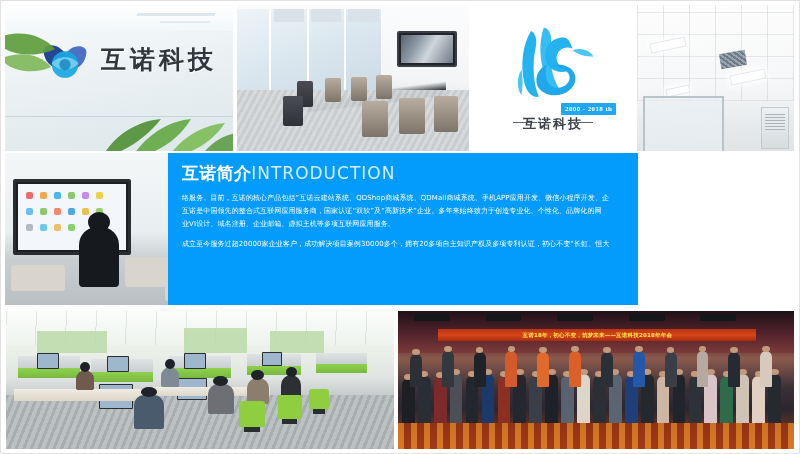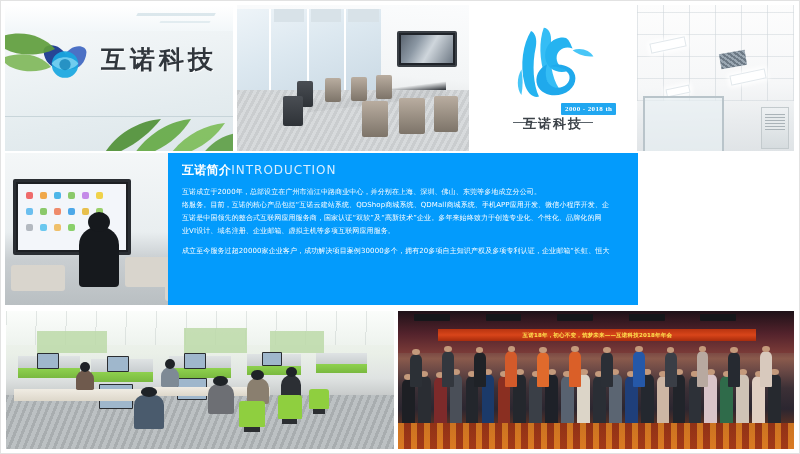--- a/index.html
+++ b/index.html
@@ -271,21 +271,21 @@
   
   
   #intro-panel{
     position:absolute;left:167px;top:152px;width:470px;height:152px;
     background:#039bfc;
     box-sizing:border-box;
     padding:11px 14px 8px 14px;
     color:#ffffff;
   }
   #intro-title{
-    font-size:12px;font-weight:700;line-height:1.1;
+    font-size:17px;font-weight:700;line-height:1.1;
     letter-spacing:.3px;margin:0 0 9px 0;white-space:nowrap;
     font-family:"DejaVu Sans",sans-serif;
   }
   #intro-title .cn{color:#ffffff;}
   #intro-title .en{color:#d8eeff;font-weight:400;letter-spacing:1px;}
   .intro-p{
     margin:0;font-size:7px;line-height:13px;color:#ffffff;
     font-family:"DejaVu Sans",sans-serif;
     letter-spacing:.1px;
   }
@@ -508,28 +508,27 @@
 
     <div class="floor"></div>
   </div>
 
   <div id="intro-panel">
     <h1 id="intro-title">
       <span class="cn">互诺简介</span><span class="en">INTRODUCTION</span>
     </h1>
 
     <p class="intro-p">
-      <span class="ln">互诺成立于2000年，总部设立在广州市沿江中路商业中心，并分别在上海、深圳、佛山、东莞等多地成立分公司。</span>
       <span class="ln">络服务。目前，互诺的核心产品包括“互诺云建站系统、QDShop商城系统、QDMall商城系统、手机APP应用开发、微信小程序开发、企</span>
       <span class="ln">互诺是中国领先的整合式互联网应用服务商，国家认证“双软”及“高新技术”企业。多年来始终致力于创造专业化、个性化、品牌化的网</span>
       <span class="ln">业VI设计、域名注册、企业邮箱、虚拟主机等多项互联网应用服务。</span>
     </p>
 
     <p class="intro-p">
-      <span class="ln">成立至今服务过超20000家企业客户，成功解决项目案例30000多个，拥有20多项自主知识产权及多项专利认证，企业邮箱“长虹、恒大</span>
+      <span class="ln">成立至今服务过超20000家企业客户，成功解决项目案例30000多个，拥有20多项自主知识产权及多项专利认证，初心不变“长虹、恒大</span>
     </p>
   </div>
 
   <div class="gutter" style="left:0;top:0;width:800px;height:4px"></div>
   <div class="gutter" style="left:0;bottom:0;width:800px;height:4px"></div>
   <div class="gutter" style="left:0;top:0;width:4px;height:454px"></div>
   <div class="gutter" style="right:0;top:0;width:5px;height:454px"></div>
   <div class="gutter" style="left:232px;top:0;width:4px;height:152px"></div>
   <div class="gutter" style="left:468px;top:0;width:4px;height:152px"></div>
   <div class="gutter" style="left:632px;top:0;width:4px;height:152px"></div>

